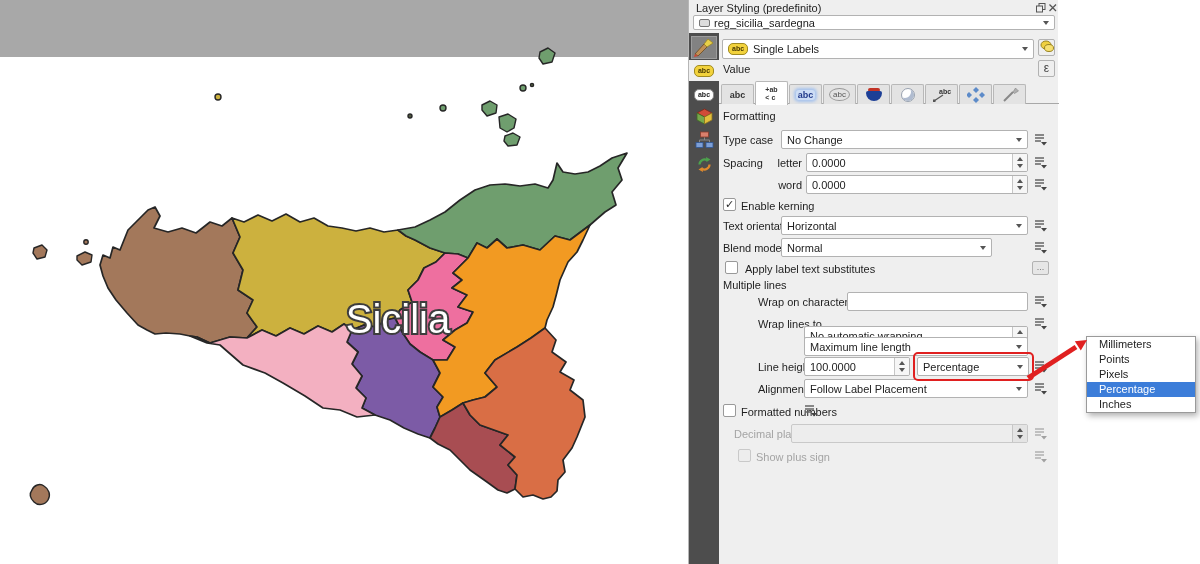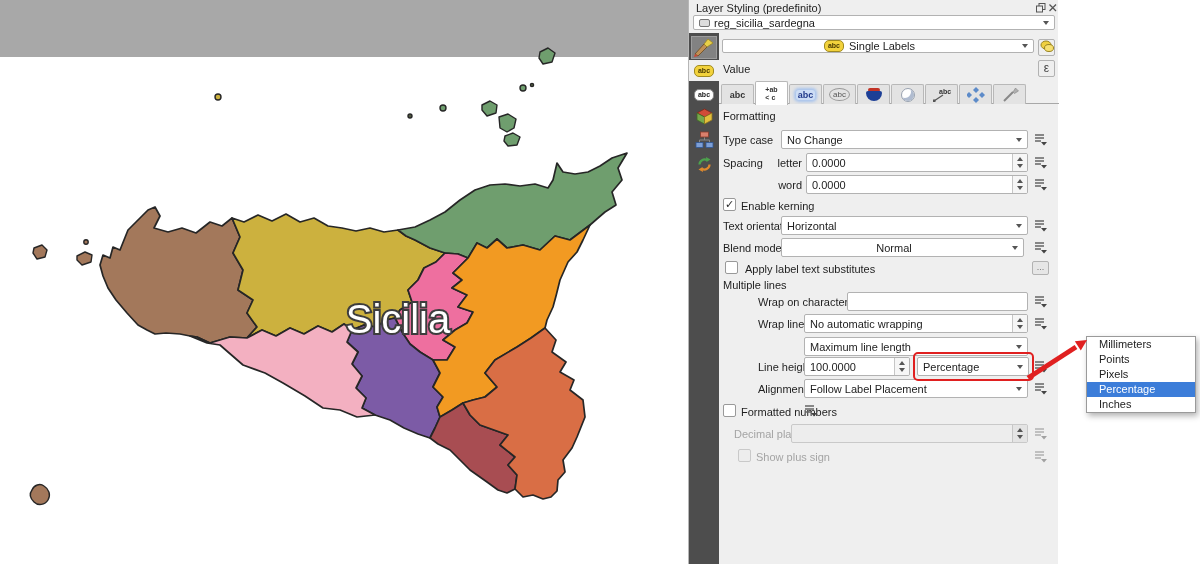--- a/index.html
+++ b/index.html
@@ -184,21 +184,21 @@
           <svg width="17" height="17" viewBox="0 0 17 17">
             <path d="M3.5,8.5 a5,5 0 0 1 7.5,-4.3" stroke="#4da14d" stroke-width="2.2" fill="none"></path>
             <path d="M13.5,8.5 a5,5 0 0 1 -7.5,4.3" stroke="#df8a2d" stroke-width="2.2" fill="none"></path>
             <path d="M10,1 l4.5,2.5 -4,2.5 z" fill="#4da14d"></path>
             <path d="M7,16 l-4.5,-2.5 4,-2.5 z" fill="#df8a2d"></path>
           </svg>
         </span>
       </div>
     </div>
 
-    <div class="combo" style="left:33px; top:39px; width:312px; height:14px;justify-content:center;">
+    <div class="combo" style="left:33px; top:39px; width:312px; height:20px;">
       <span class="abc-pill" style="margin-right:5px;">abc</span>
       <span>Single Labels</span>
       <span class="arr"></span>
     </div>
     <div class="morebtn" style="left:349px; top:39px; width:17px; height:17px; background:#efefef;">
       <svg width="14" height="13">
         <ellipse cx="6" cy="5" rx="5" ry="4" fill="#f0d040" stroke="#9a8420"></ellipse>
         <ellipse cx="9" cy="8" rx="4.5" ry="3.5" fill="#f7e070" stroke="#9a8420"></ellipse>
       </svg>
     </div>
@@ -312,21 +312,21 @@
         <span class="arr"></span>
     </div>
     <div class="dd-btn" style="left:344px; top:219px;">
       <svg width="15" height="13">
           <path d="M2,2 h9 M2,5 h9 M2,8 h6" stroke="#666" stroke-width="1.3"></path>
           <path d="M8,9 h6 l-3,3.5 z" fill="#444"></path>
         </svg>
     </div>
 
     <div class="abslbl" style="left:34px; top:242px;">Blend mode</div>
-    <div class="combo" style="left:92px; top:238px; width:243px;justify-content:center;">
+    <div class="combo" style="left:92px; top:238px; width:211px;">
       <span>Normal</span>
         <span class="arr"></span>
     </div>
     <div class="dd-btn" style="left:344px; top:241px;">
       <svg width="15" height="13">
           <path d="M2,2 h9 M2,5 h9 M2,8 h6" stroke="#666" stroke-width="1.3"></path>
           <path d="M8,9 h6 l-3,3.5 z" fill="#444"></path>
         </svg>
     </div>
 
@@ -341,21 +341,21 @@
       <span></span>
     </div>
     <div class="dd-btn" style="left:344px; top:295px;">
       <svg width="15" height="13">
           <path d="M2,2 h9 M2,5 h9 M2,8 h6" stroke="#666" stroke-width="1.3"></path>
           <path d="M8,9 h6 l-3,3.5 z" fill="#444"></path>
         </svg>
     </div>
 
     <div class="abslbl" style="left:69px; top:318px;">Wrap lines to</div>
-    <div class="spinbox" style="left:115px; top:314px; width:224px;">
+    <div class="spinbox" style="left:115px; top:326px; width:224px;">
       <span>No automatic wrapping</span>
       <span class="spincol">
           <span class="sup"></span>
           <span class="sdn"></span>
         </span>
     </div>
     <div class="dd-btn" style="left:344px; top:317px;">
       <svg width="15" height="13">
           <path d="M2,2 h9 M2,5 h9 M2,8 h6" stroke="#666" stroke-width="1.3"></path>
           <path d="M8,9 h6 l-3,3.5 z" fill="#444"></path>

